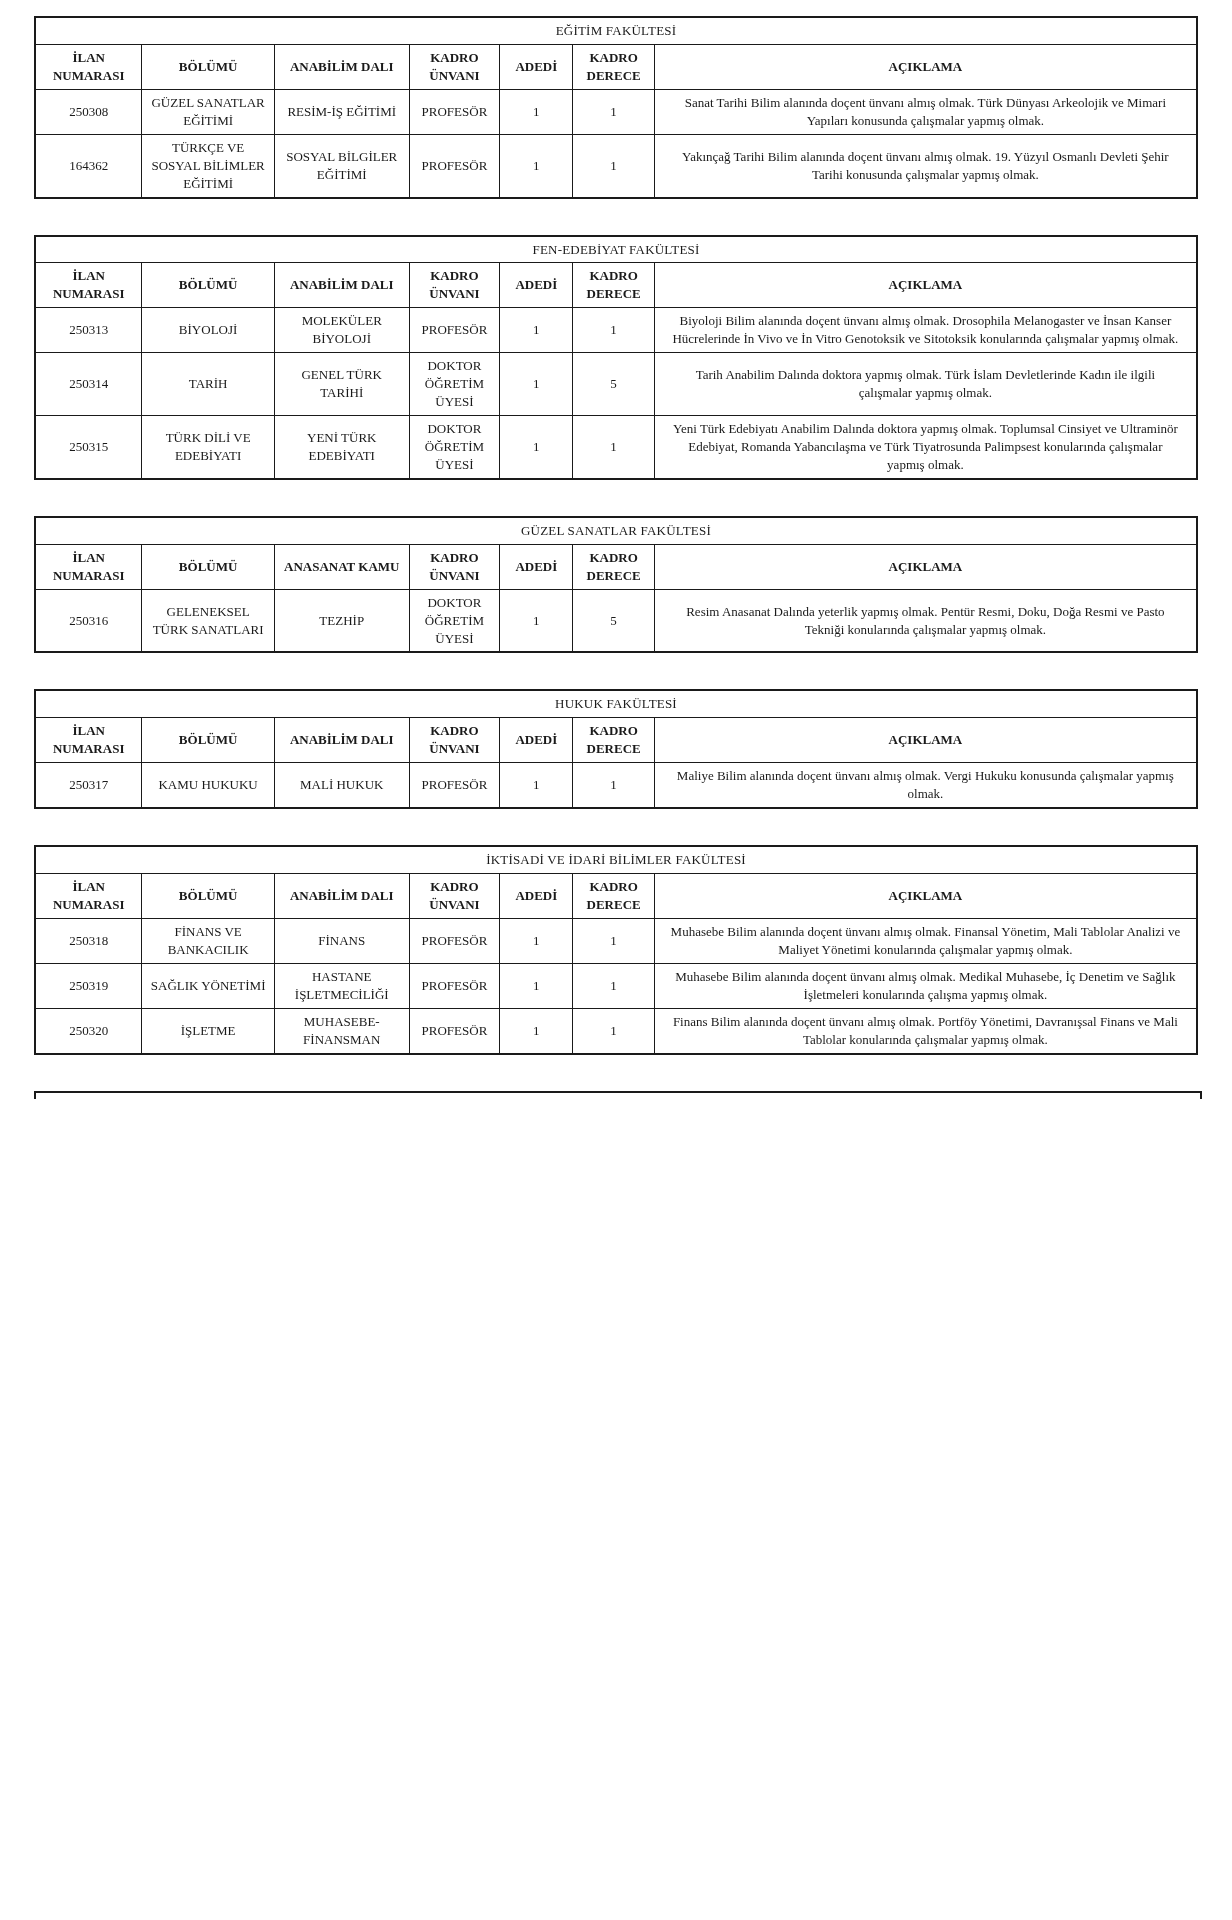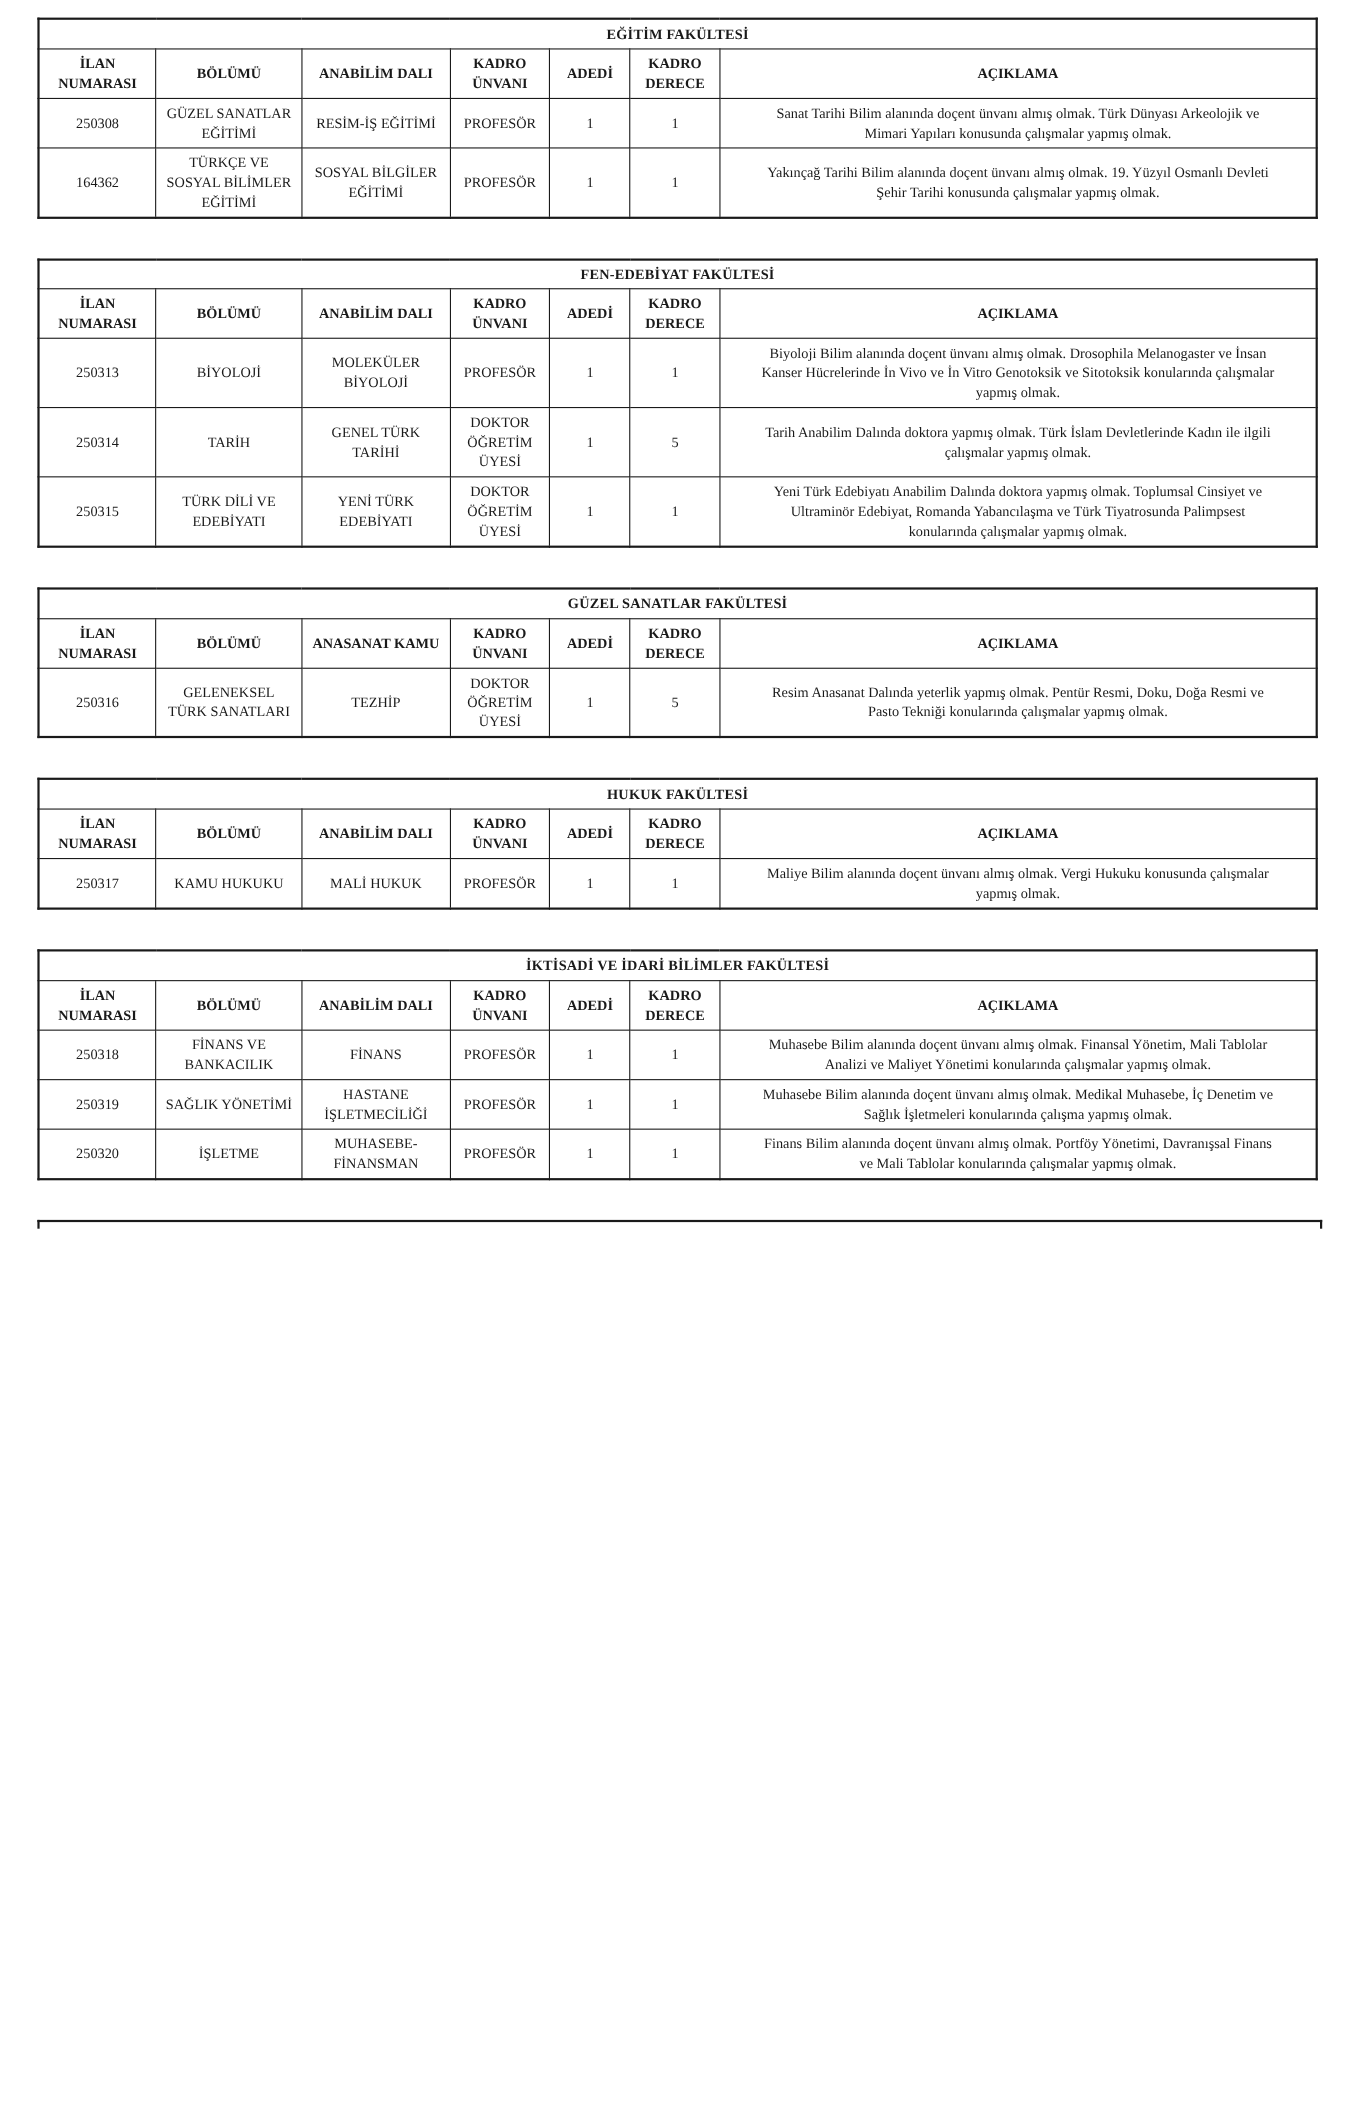--- a/index.html
+++ b/index.html
@@ -27,33 +27,33 @@
   table.job-table td {
     border: 1px solid #1a1a1a;
     vertical-align: middle;
     text-align: center;
     padding: 4px 6px;
     font-size: 13px;
     line-height: 1.38;
     word-wrap: break-word;
   }
   td.faculty-title {
-    font-weight: bold;
+    font-weight: normal;
     font-size: 13.5px;
     padding: 5px 6px;
     letter-spacing: 0.2px;
     margin-top: 34px;
   }
   td.col-header {
     font-weight: bold;
     font-size: 13px;
     padding: 5px 4px;
   }
   td.cell.desc {
-    padding: 4px 36px;
+    padding: 4px 14px;
   }
   .next-table-edge {
     width: 1164px;
     border-top: 2px solid #1a1a1a;
     height: 6px;
     border-left: 2px solid #1a1a1a;
     border-right: 2px solid #1a1a1a;
   }
 </style>
 </head>

